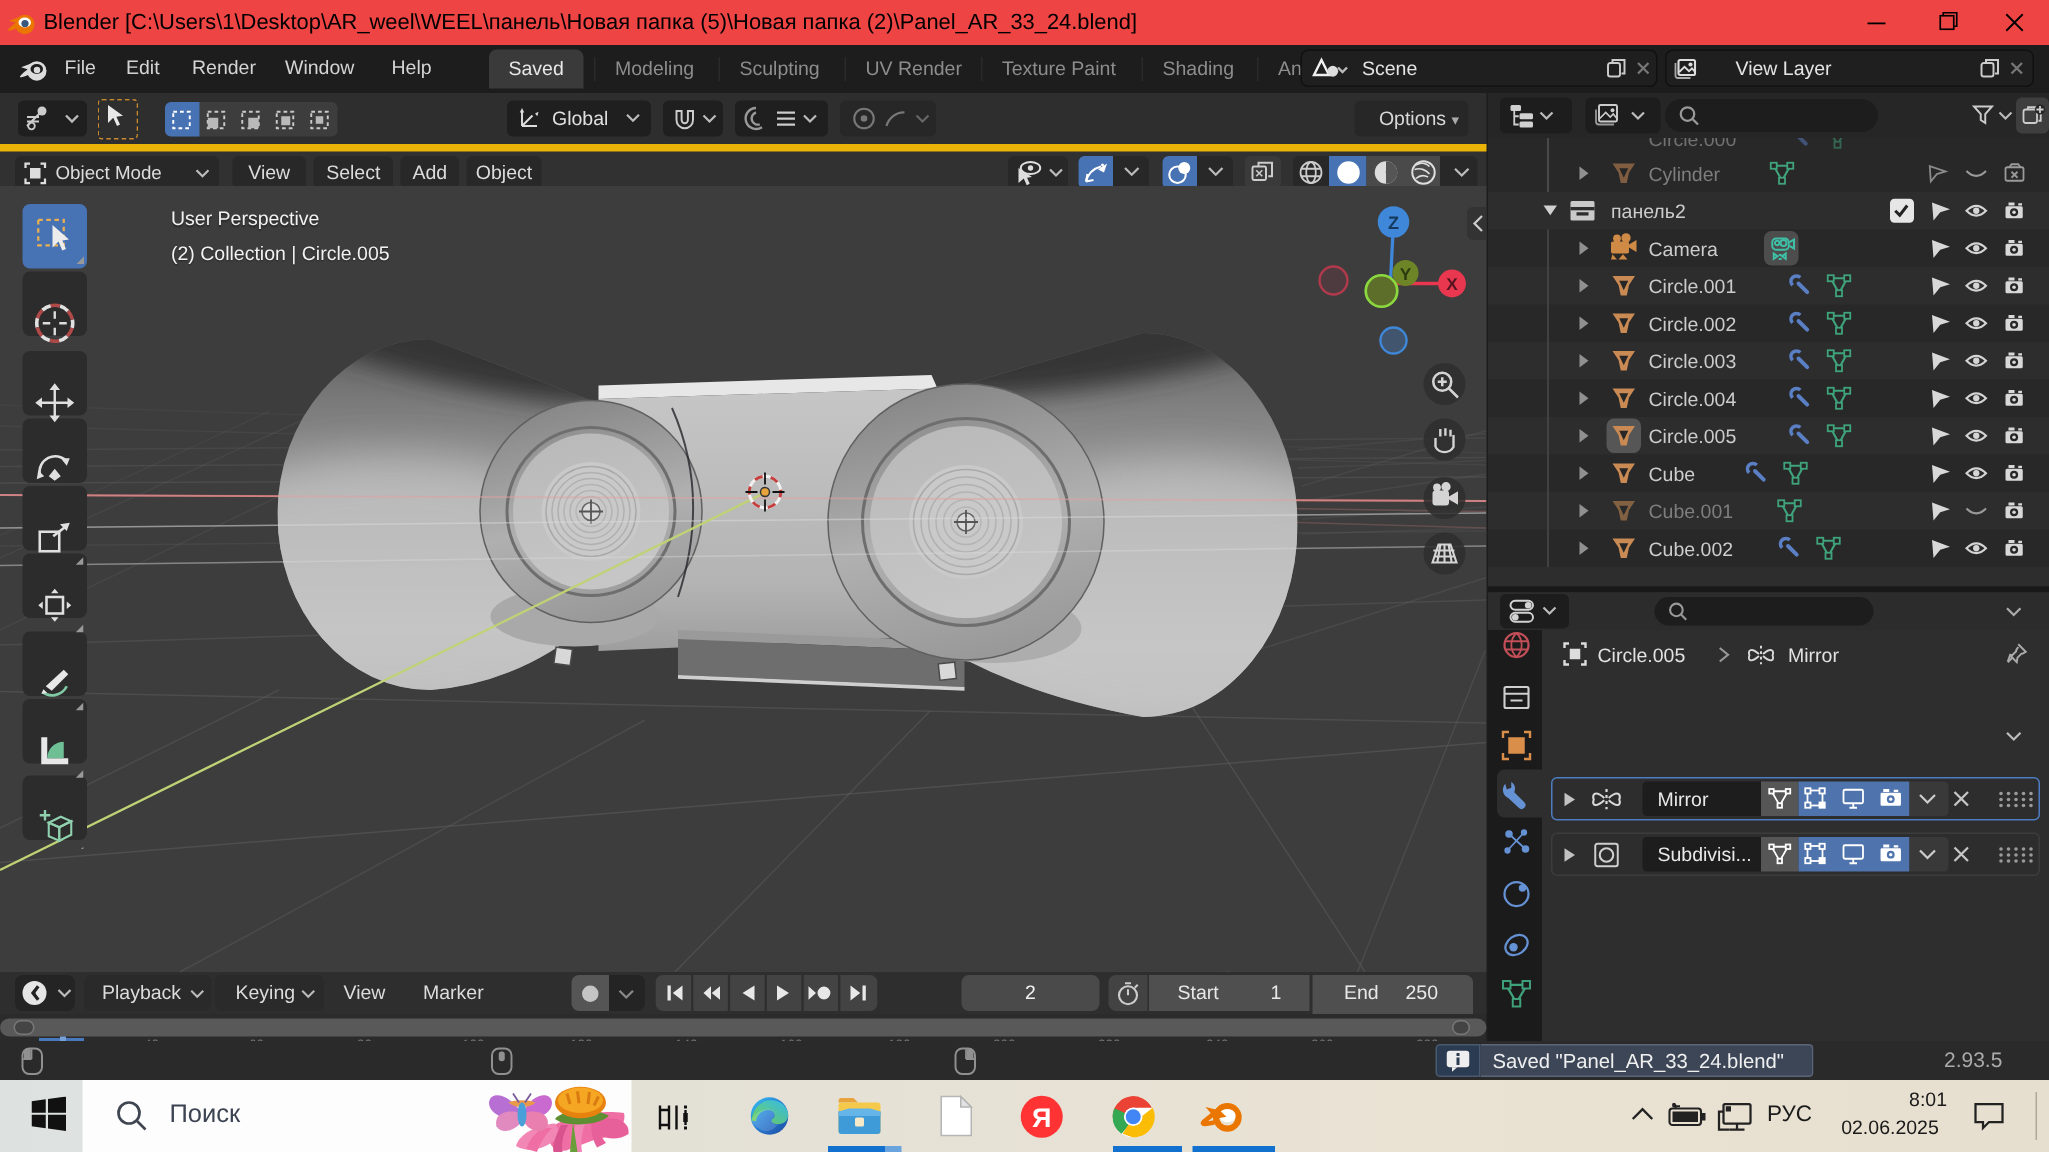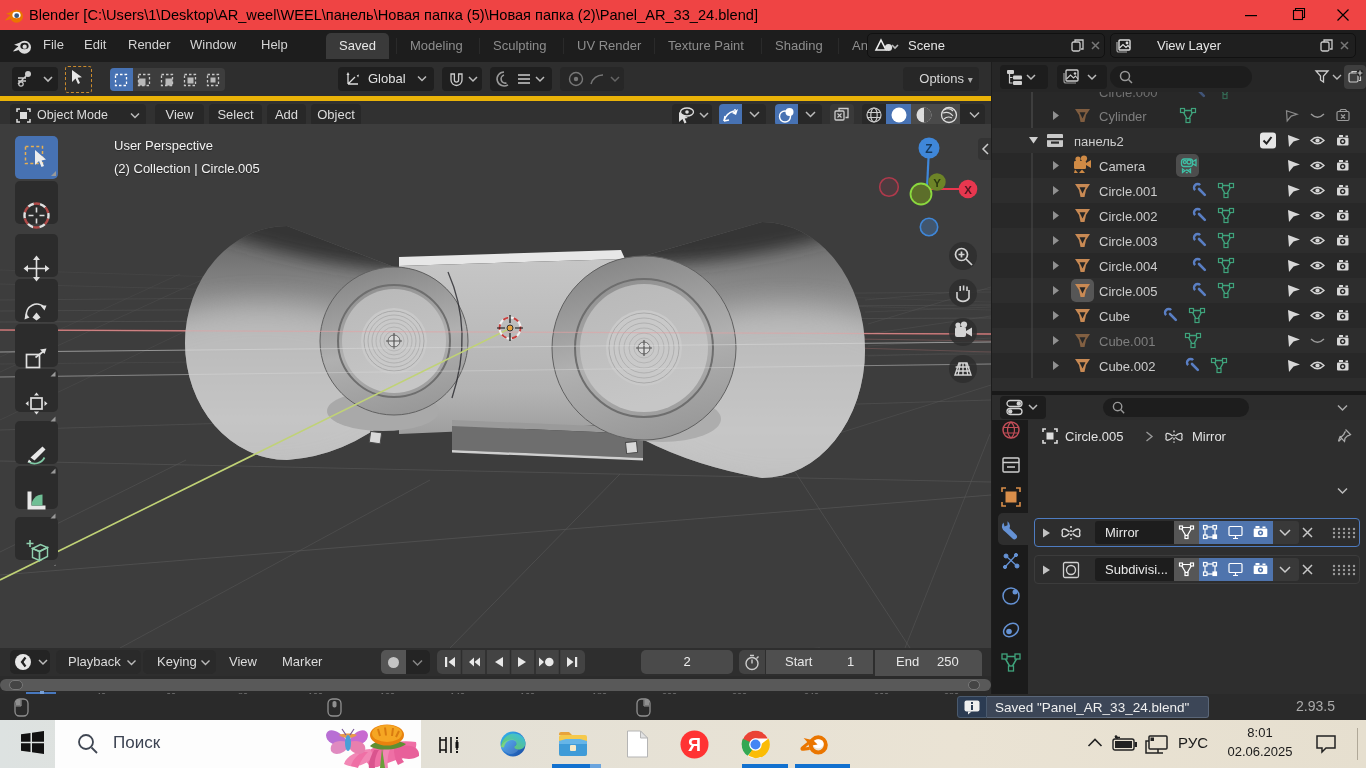--- a/index.html
+++ b/index.html
@@ -1157,19 +1157,19 @@
       <path d="M5 4 V1.5 M8 2.5 h-5" stroke="#222" stroke-width="1.4" fill="none"></path>
         <circle cx="4" cy="1.5" r="1.3" fill="#222"></circle>
     </svg>
     <svg class="abs" style="left:1144px;top:13px" width="24" height="22" viewBox="0 0 24 22">
       <rect x="5" y="3" width="18" height="13" rx="1" fill="none" stroke="#222" stroke-width="1.5"></rect>
       <path d="M14 16 v4 M9 20 h10" stroke="#222" stroke-width="1.5"></path>
       <path d="M5 8 H2 V20 h7" fill="none" stroke="#222" stroke-width="1.5"></path>
       <rect x="6.5" y="4.5" width="3.5" height="3.5" fill="#222"></rect>
     </svg>
     <div class="abs" style="left:1178px;top:14px;color:#1a1a1a;font-size:15px">РУС</div>
-    <div class="abs" style="left:1222px;top:5px;width:76px;text-align:center;color:#1a1a1a;font-size:13px">8:01</div>
+    <div class="abs" style="left:1222px;top:5px;width:76px;text-align:right;color:#1a1a1a;font-size:13px">8:01</div>
     <div class="abs" style="left:1222px;top:24px;width:76px;text-align:center;color:#1a1a1a;font-size:13px">02.06.2025</div>
     <svg class="abs" style="left:1315px;top:14px" width="22" height="20" viewBox="0 0 22 20">
         <path d="M2 2 h18 v12 h-9 l-4 4 v-4 H2 Z" fill="none" stroke="#222" stroke-width="1.5"></path>
       </svg>
     <div class="abs" style="left:1357px;top:8px;width:1px;height:32px;background:#b0a898"></div>
   </div>
 </div>
 </body></html>

